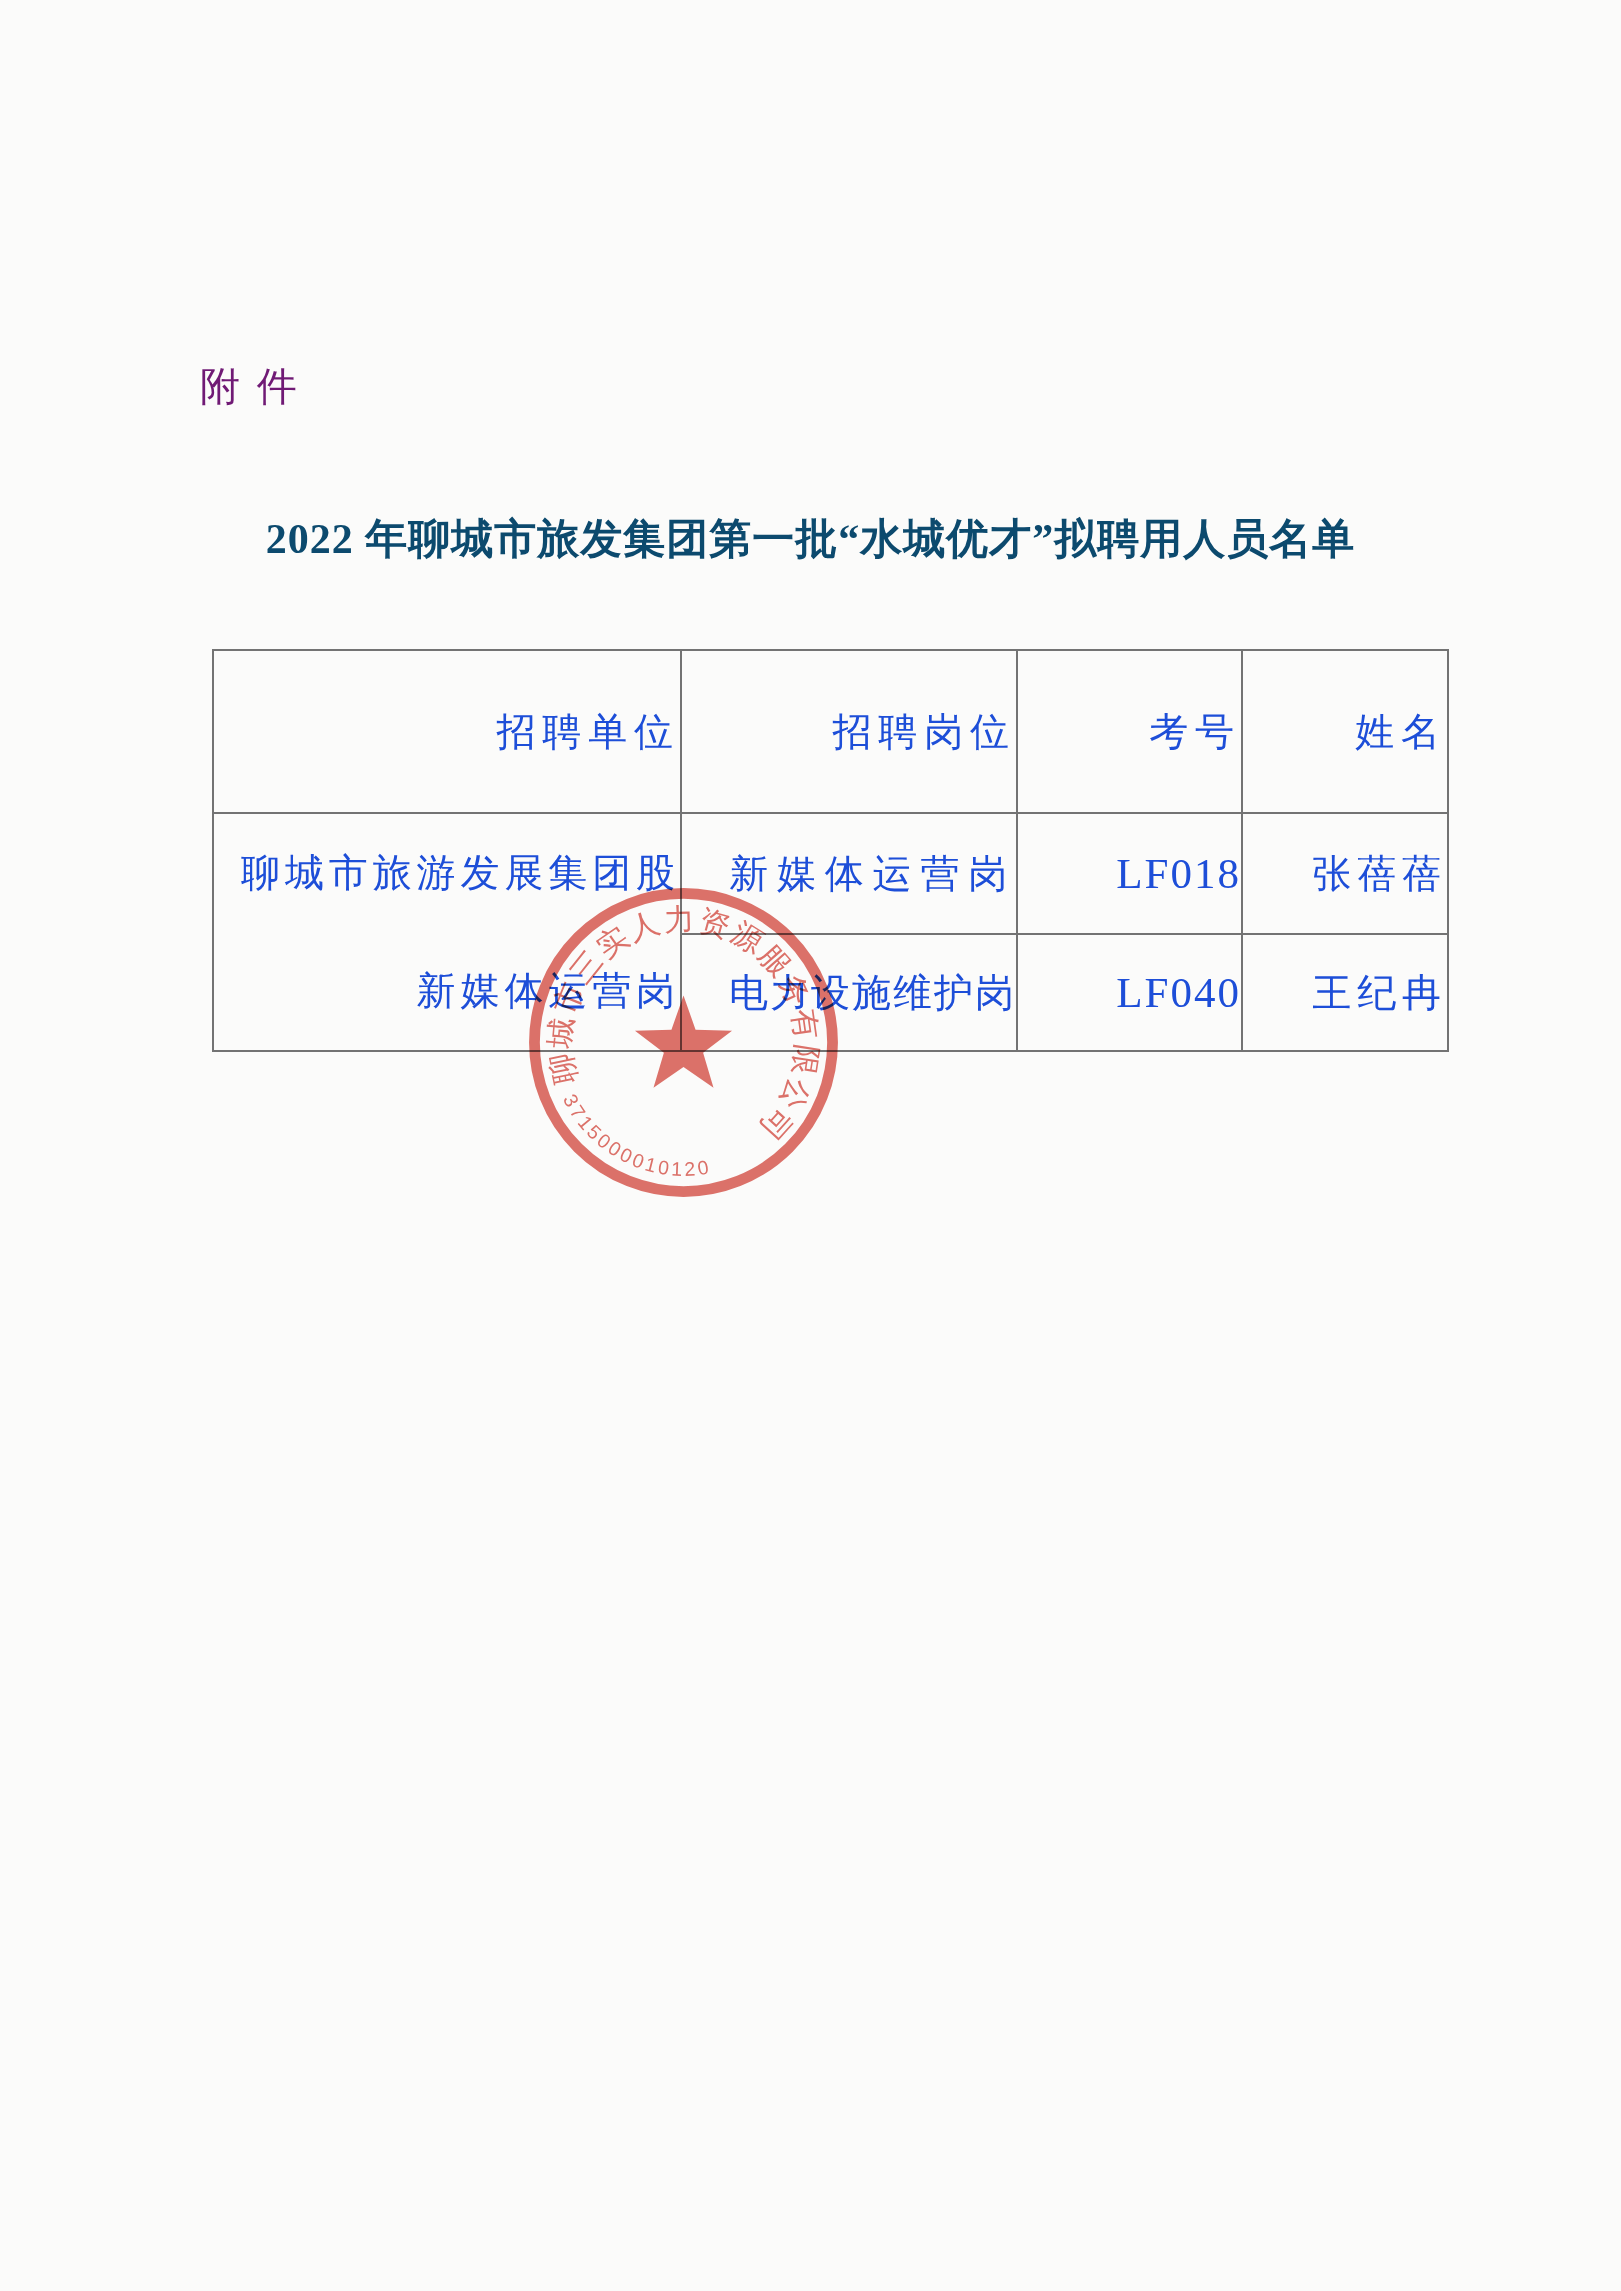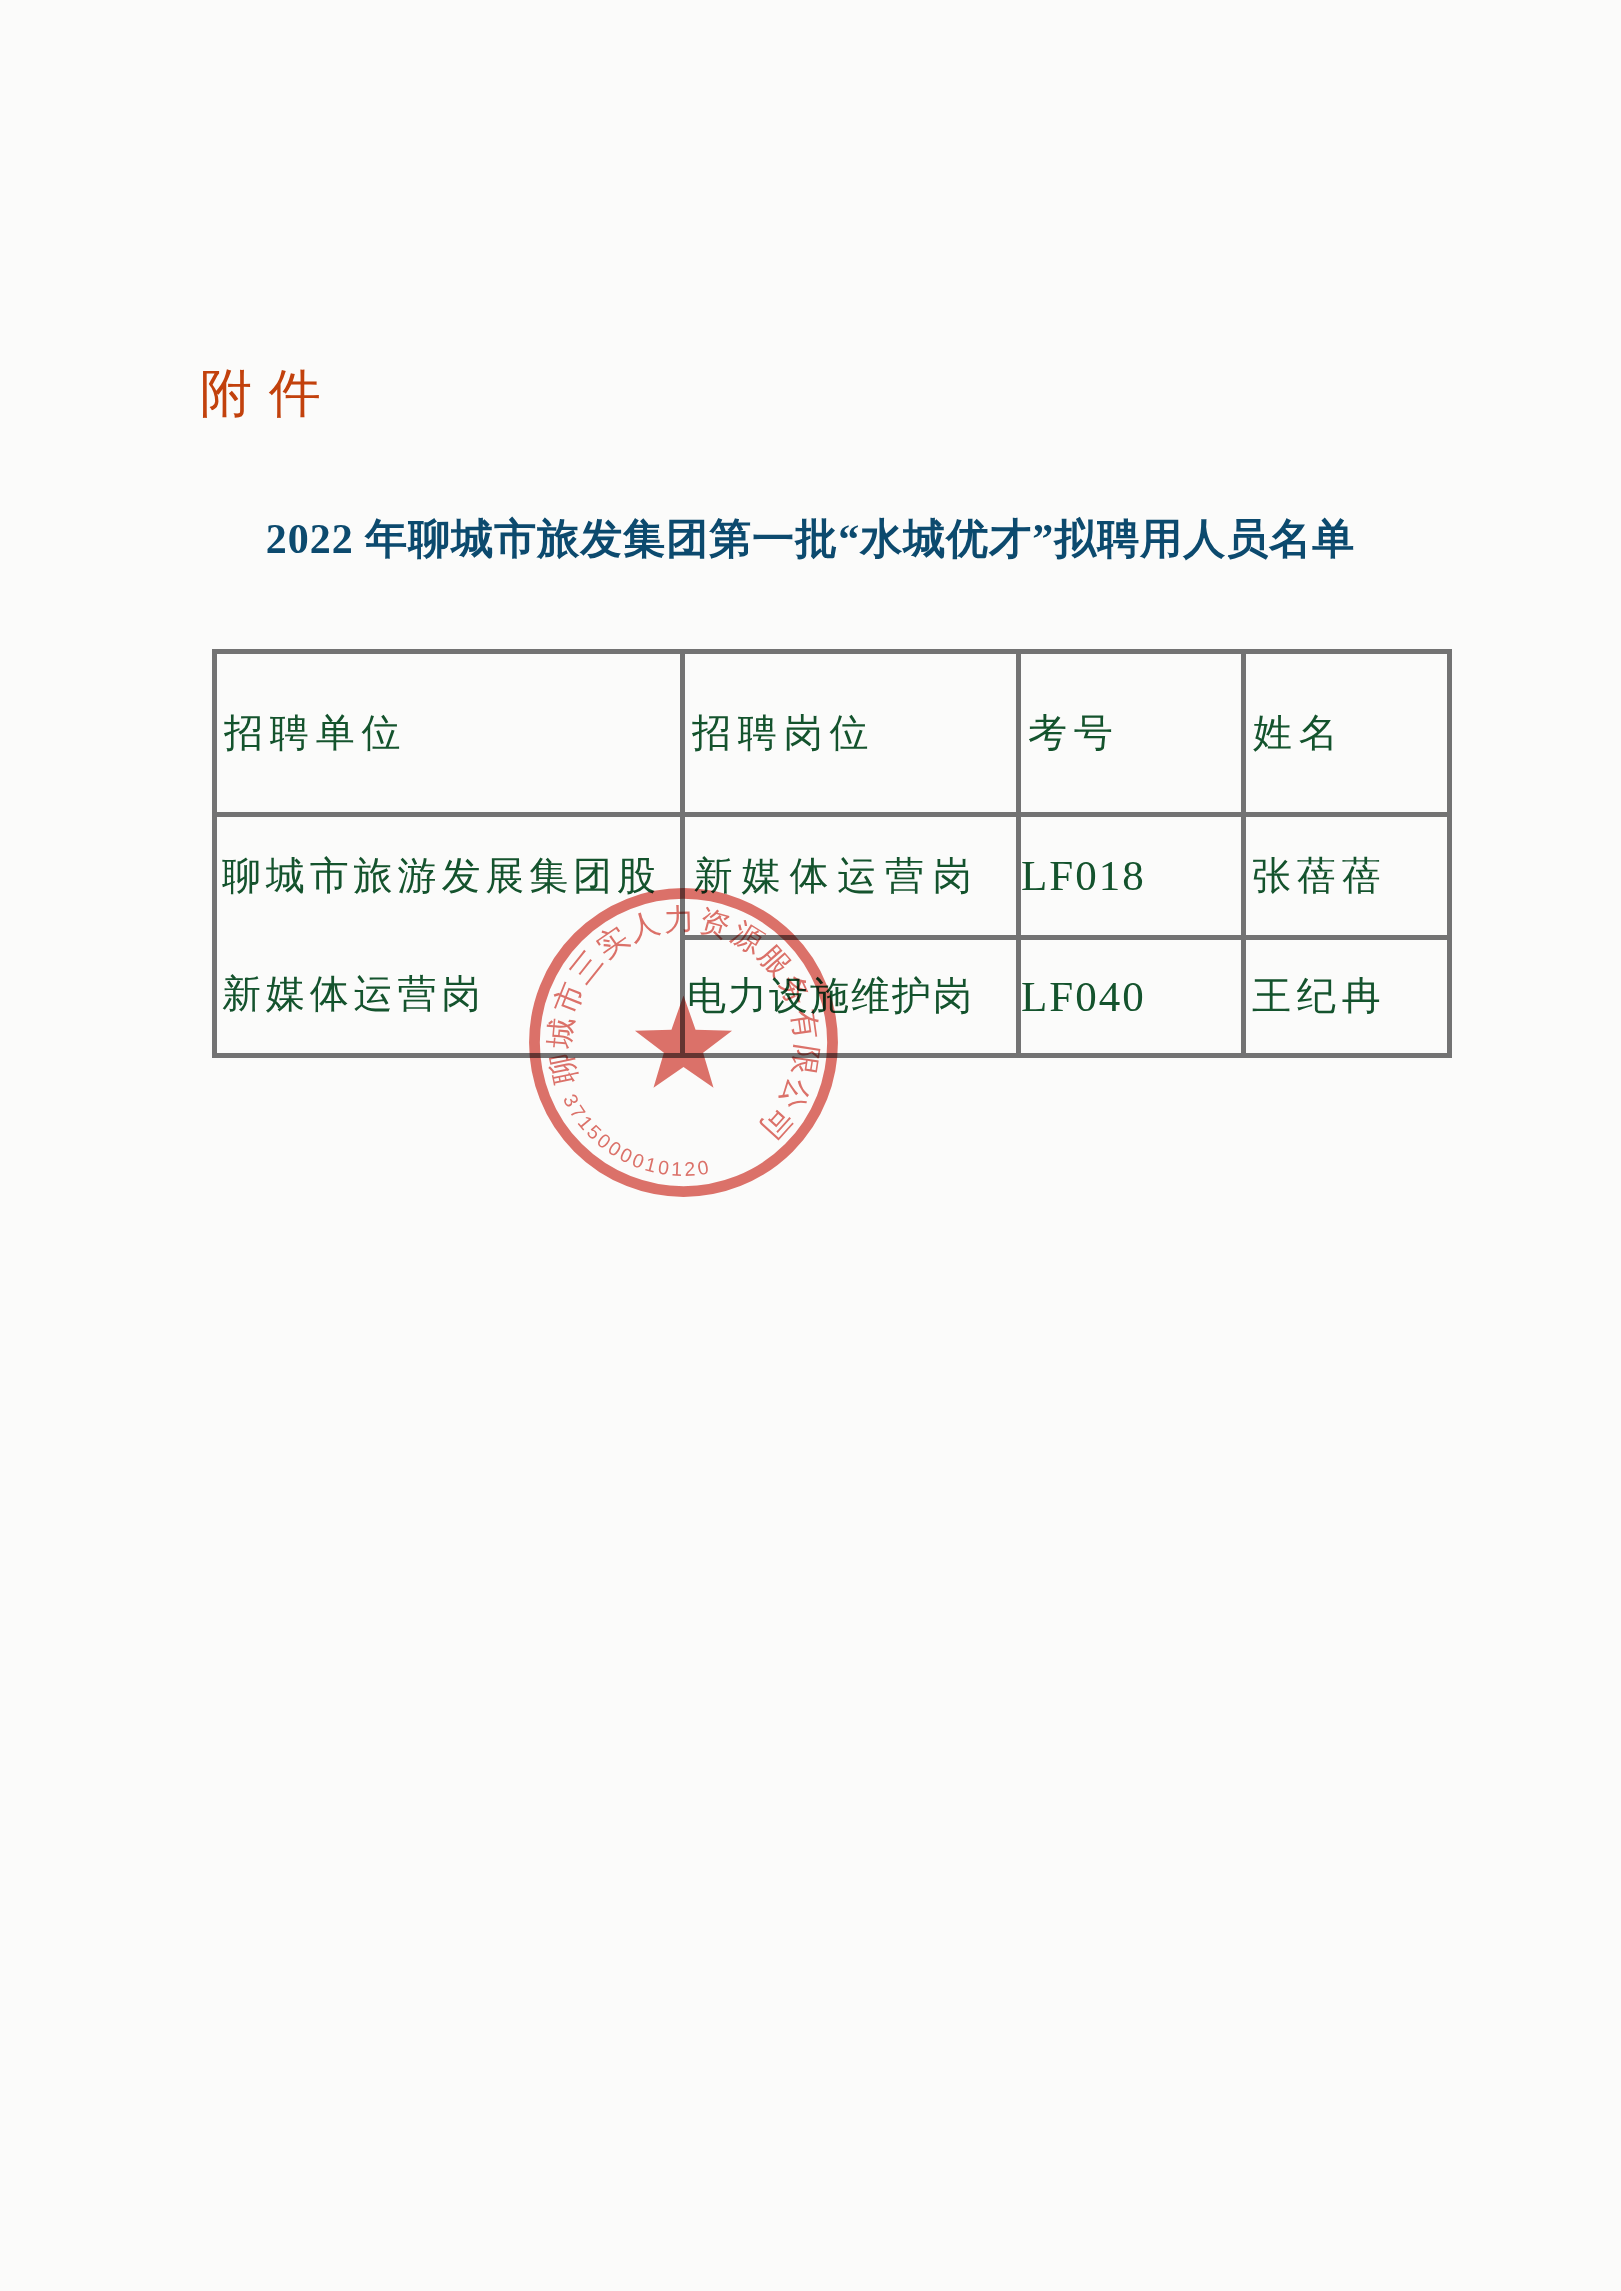--- a/index.html
+++ b/index.html
@@ -9,49 +9,49 @@
     font-family: "Liberation Serif", serif;
     color: #3c3c3c;
     position: relative;
     overflow: hidden;
   }
   .page { position: absolute; inset: 0; }
 
   .attachment {
     position: absolute;
     left: 200px; top: 359px;
-    font-size: 52px;
+    font-size: 40px;
     letter-spacing: 16.7px;
-    color: #c2410c;
+    color: #701a75;
   }
 
   .title {
     position: absolute;
     left: 0; top: 511px;
     width: 1621px;
     text-align: center;
     font-size: 42px;
     font-weight: bold;
     letter-spacing: 1px;
     color: #0c4a6e;
   }
 
   table.doc-table {
     position: absolute;
     left: 212px; top: 649px;
     border-collapse: collapse;
     table-layout: fixed;
   }
   .doc-table th, .doc-table td {
-    border: 5px solid #737373;
-    text-align: left;
+    border: 2px solid #737373;
+    text-align: right;
     vertical-align: middle;
     font-weight: normal;
     font-size: 39px;
-    color: #14532d;
+    color: #1d4ed8;
     padding: 0;
   }
   .col-unit { width: 468px; }
   .col-pos  { width: 336px; }
   .col-exam { width: 225px; }
   .col-name { width: 206px; }
 
   tr.hdr-row  { height: 163px; }
   tr.body-r1  { height: 120px; }
   tr.body-r2  { height: 116px; }

